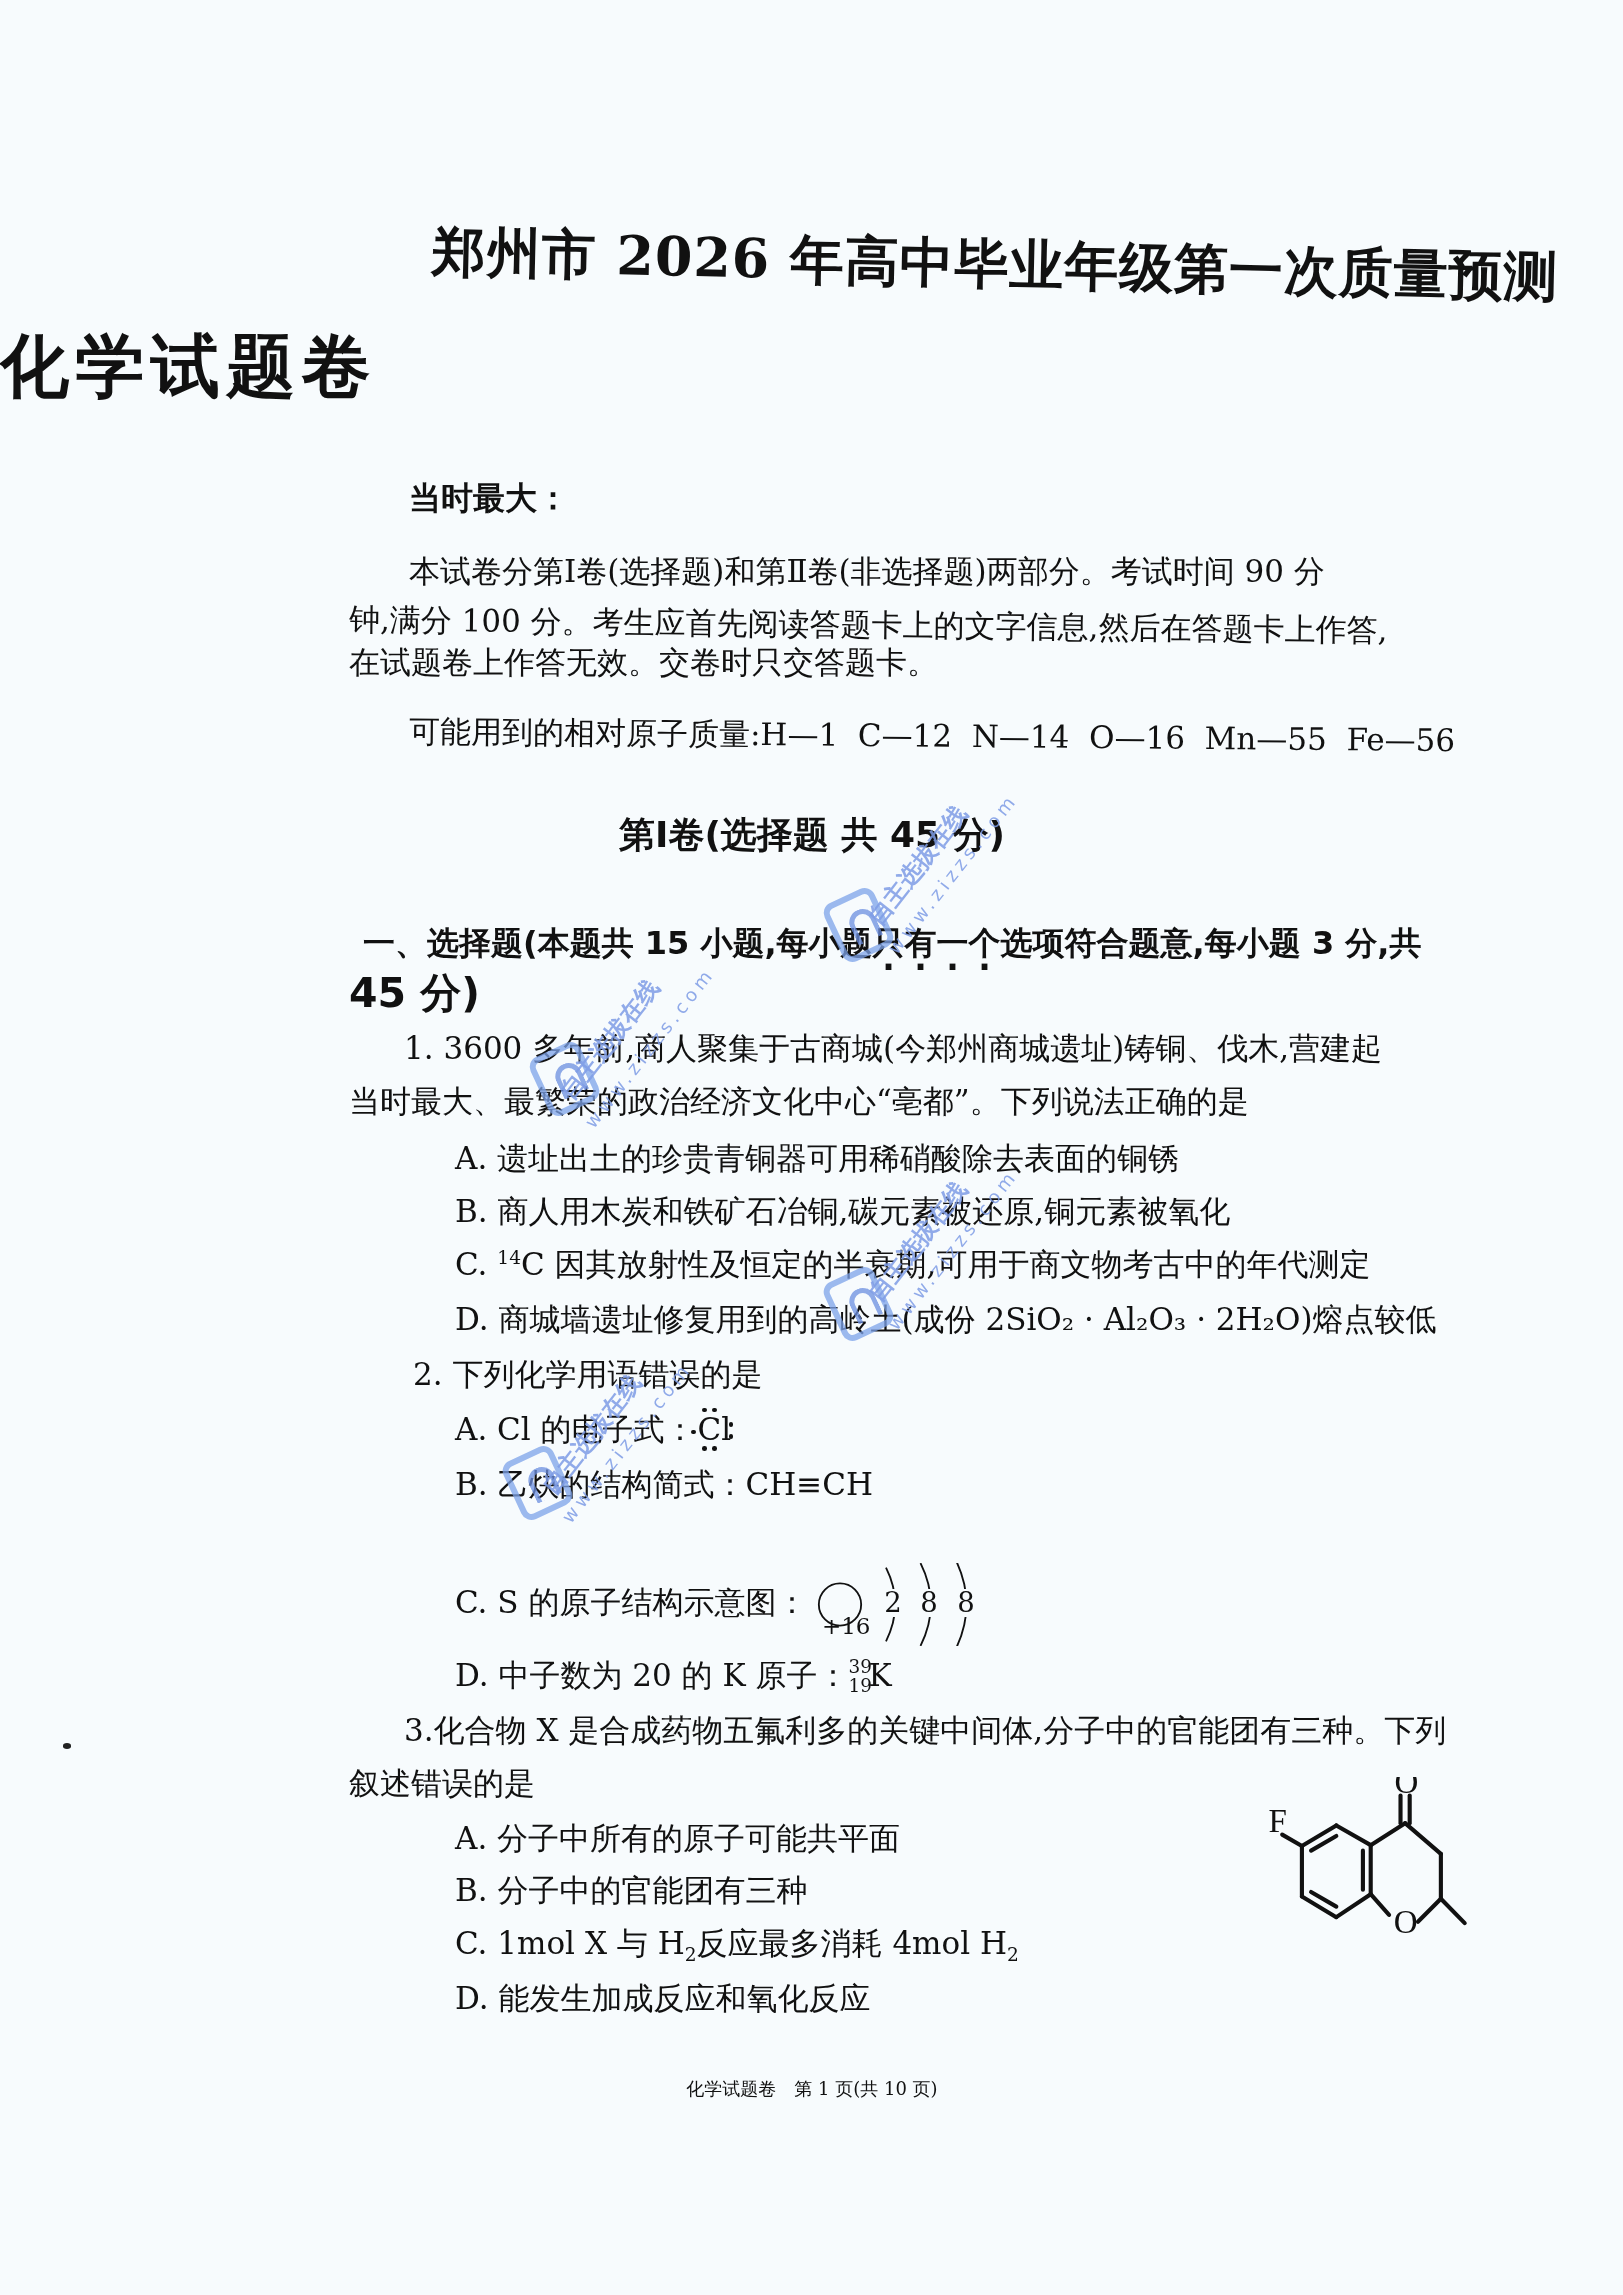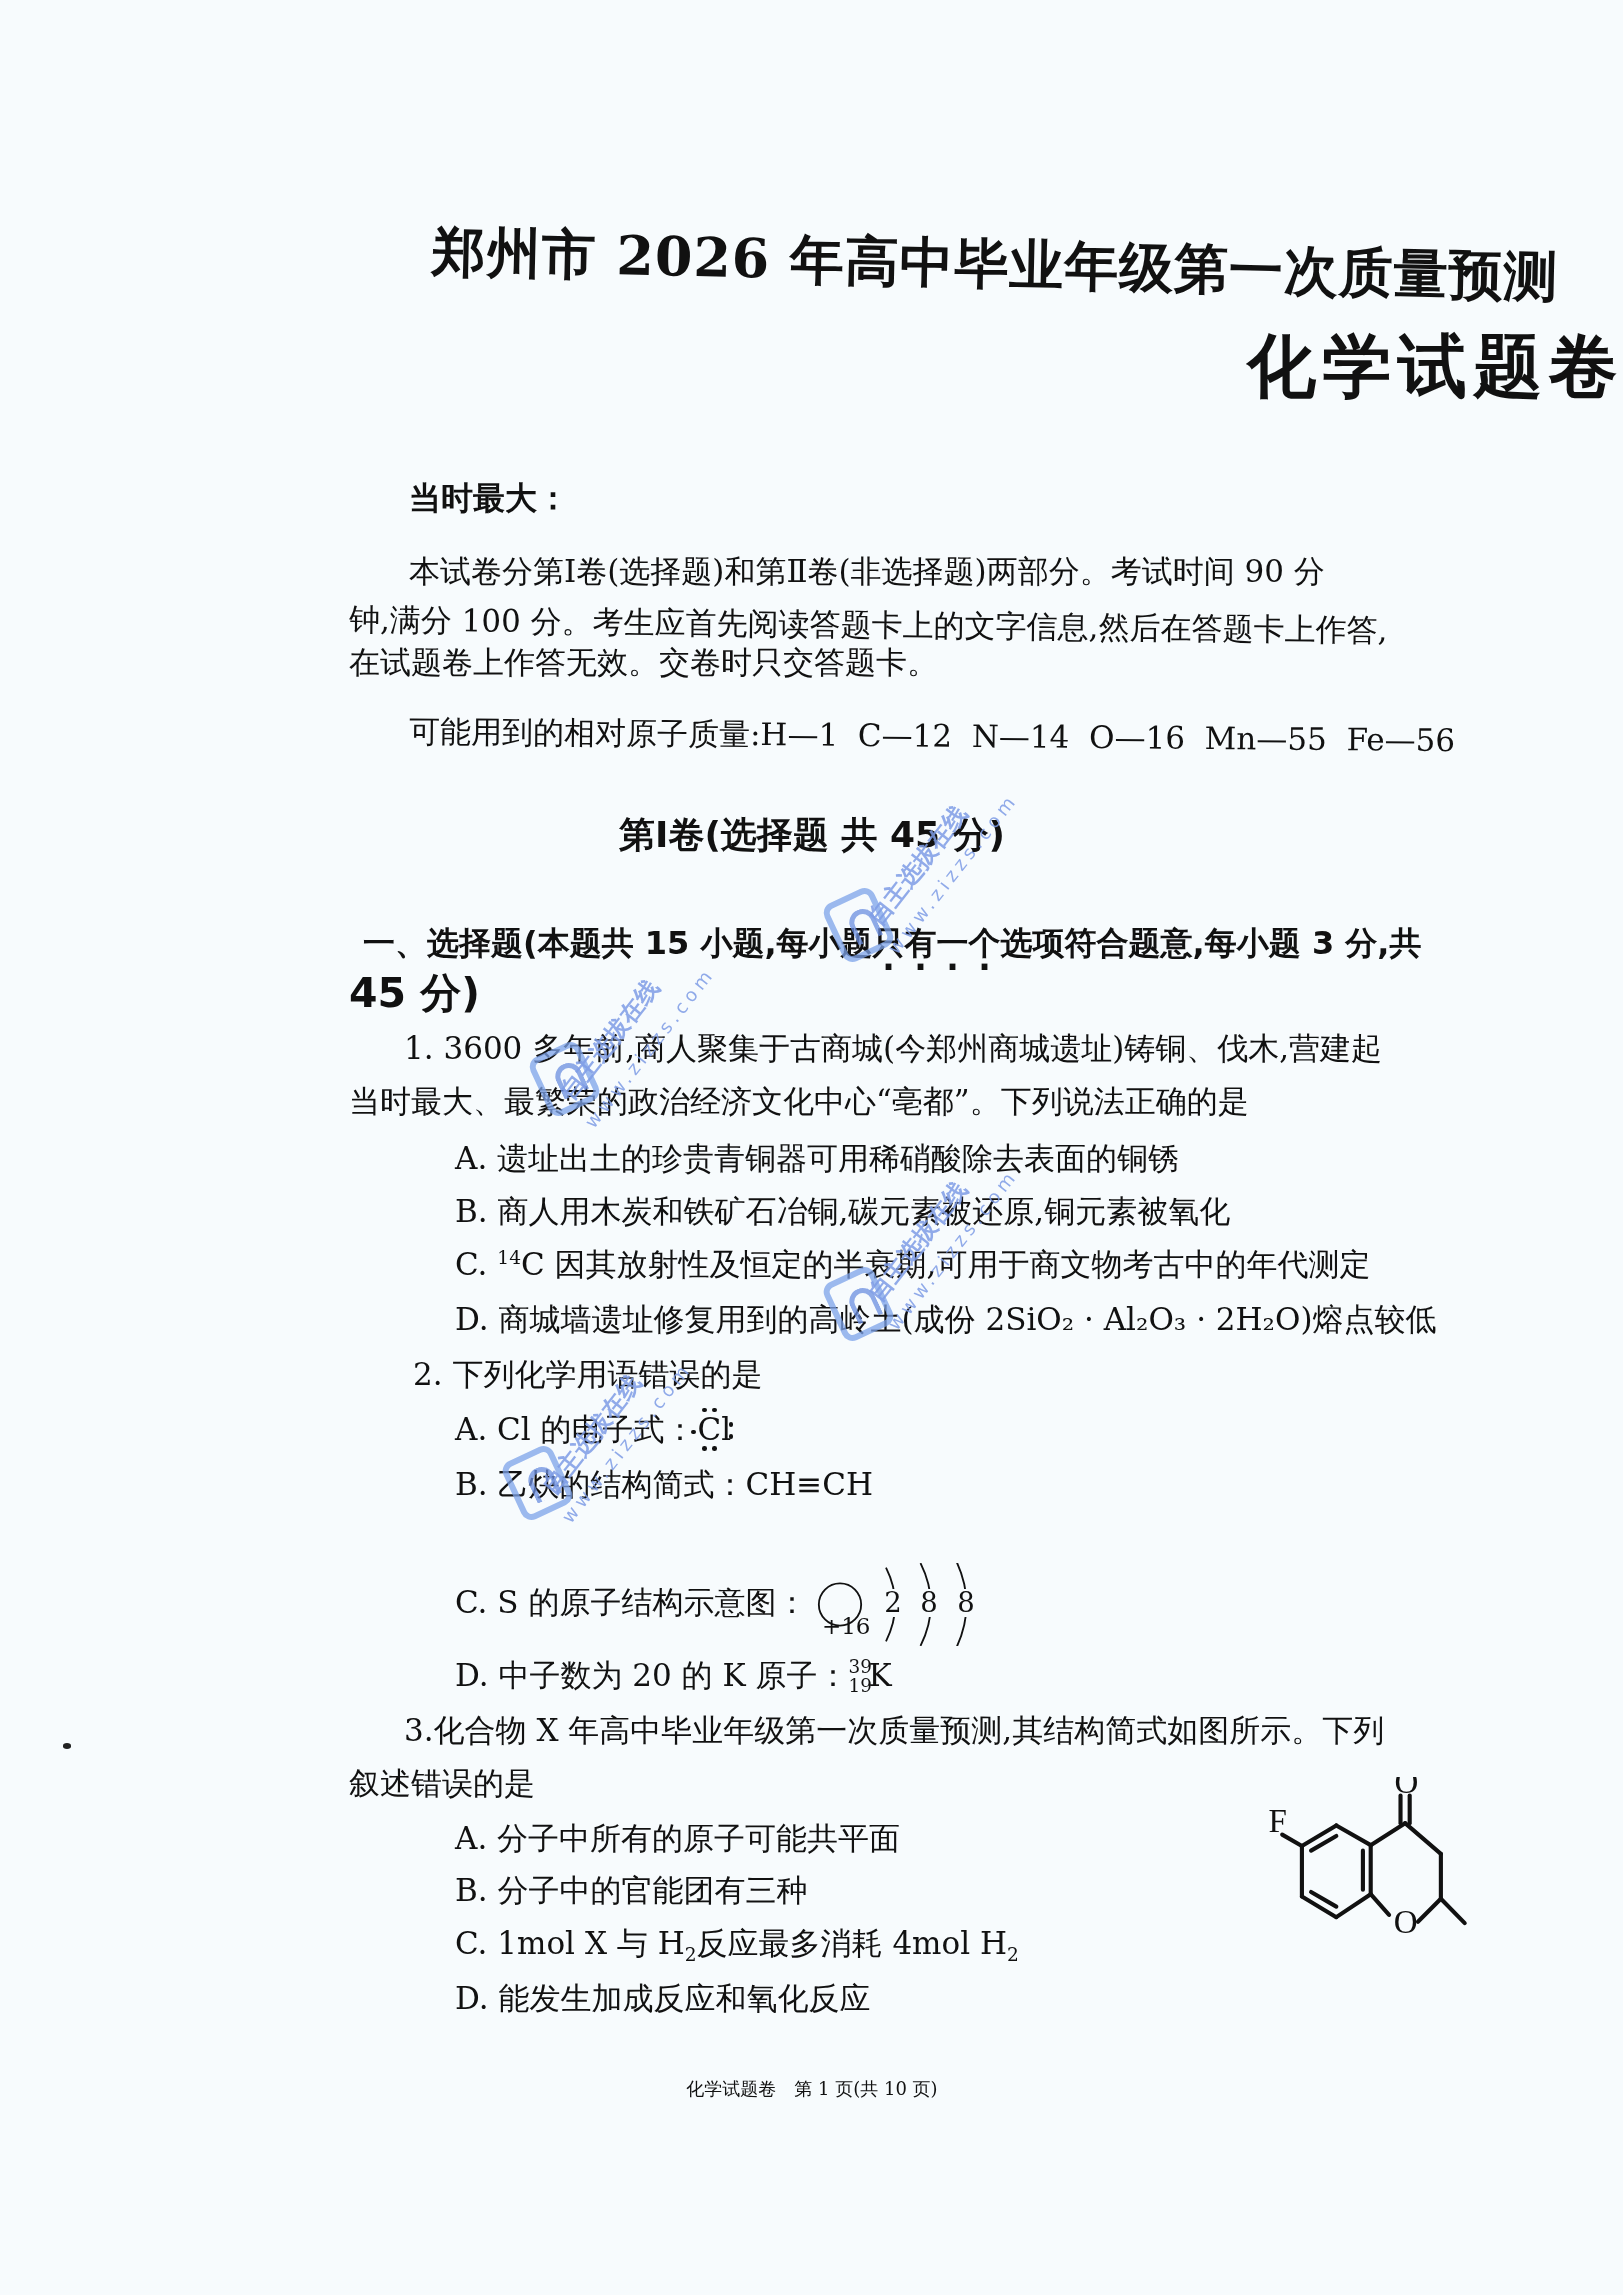--- a/index.html
+++ b/index.html
@@ -11,21 +11,21 @@
     color: #111;
   }
   .page { position: absolute; left: 0; top: 0; width: 1624px; height: 2295px; }
 
   .title-main {
     position: absolute; left: 432px; top: 216px; width: 1028px;
     font-size: 54px; font-weight: bold; letter-spacing: 0.9px; white-space: nowrap;
     transform: rotate(1.3deg); transform-origin: left center;
   }
   .title-sub {
-    position: absolute; left: 0; width: 1624px; top: 321px; text-align: right;
+    position: absolute; left: 0; width: 1624px; top: 321px; text-align: left;
     font-size: 69px; font-weight: bold; letter-spacing: 6.4px;
     font-family: "DejaVu Sans", sans-serif;
   }
 
   .txt { position: absolute; font-size: 31px; line-height: 1.0; white-space: nowrap; }
   .bold { font-weight: bold; font-family: "DejaVu Sans", sans-serif; }
   .opt { left: 455px; }
 
   .notice-head { left: 409px; top: 482px; font-size: 32px; }
   .notice-l1 { left: 409px; top: 556px; }
@@ -157,21 +157,21 @@
       <span style="position:absolute;left:67px;top:26px;font-size:27.5px;background:#f7fbfd;">2</span>
       <span style="position:absolute;left:103px;top:26px;font-size:27.5px;background:#f7fbfd;">8</span>
       <span style="position:absolute;left:140px;top:26px;font-size:27.5px;background:#f7fbfd;">8</span>
     </span>
   </div>
   <div class="txt opt q2-d">
     <span>D.</span>&nbsp;<span>中子数为 20 的 K 原子：</span><span class="iso"><span class="m">39</span><span class="z">19</span></span><span>K</span>
   </div>
 
   <div class="txt q3-l1">
-    <span>3.</span><span>化合物 X 年高中毕业年级第一次质量预测,其结构简式如图所示。下列</span>
+    <span>3.</span><span>化合物 X 是合成药物五氟利多的关键中间体,分子中的官能团有三种。下列</span>
   </div>
   <div class="txt q3-l2">叙述错误的是</div>
   <div class="txt opt q3-a">
     <span>A.</span>&nbsp;<span>分子中所有的原子可能共平面</span>
   </div>
   <div class="txt opt q3-b">
     <span>B.</span>&nbsp;<span>分子中的官能团有三种</span>
   </div>
   <div class="txt opt q3-c">
     <span>C.</span>&nbsp;<span>1mol X 与 H</span><sub>2</sub><span>反应最多消耗 4mol H</span><sub>2</sub>

